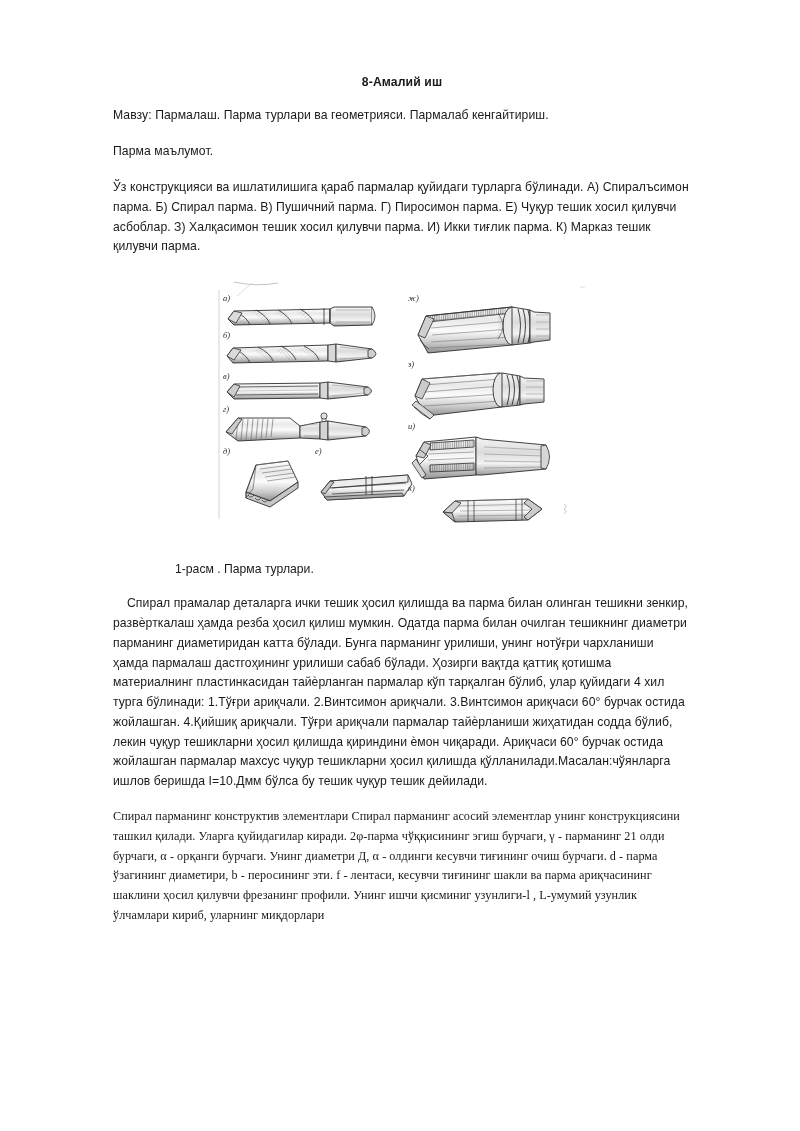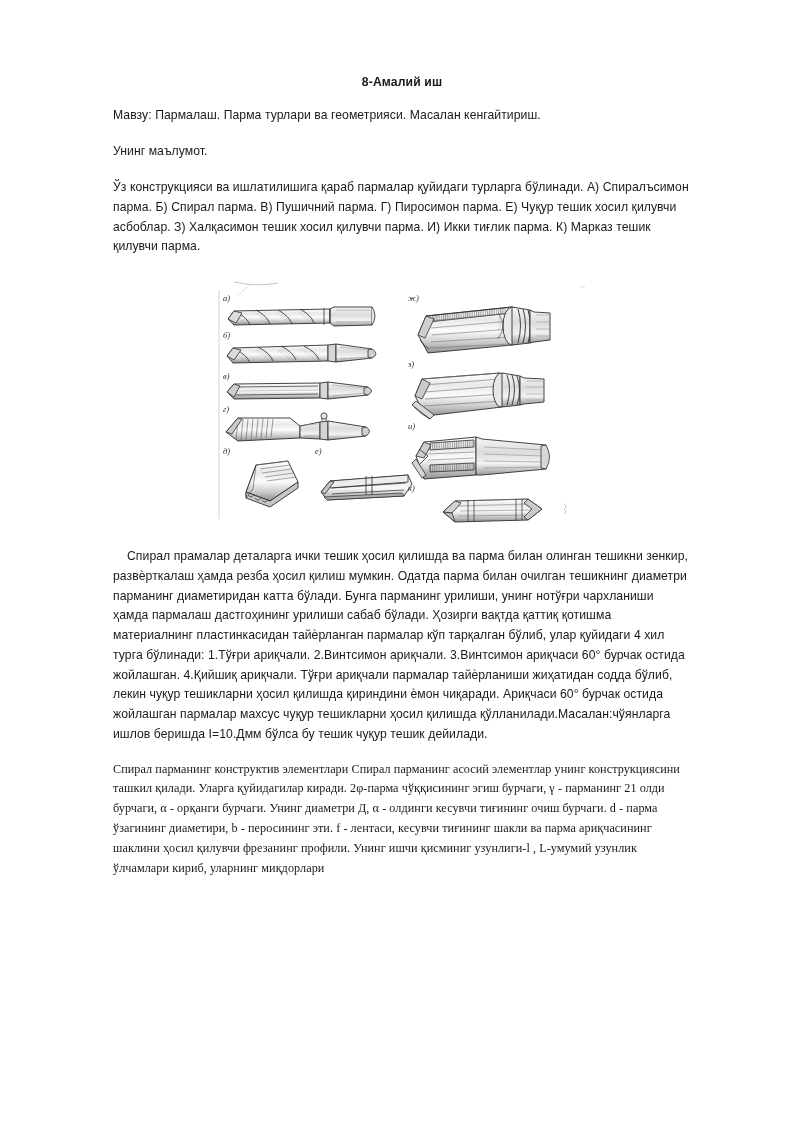--- a/index.html
+++ b/index.html
@@ -85,24 +85,24 @@
   .bottom-pad { height: 60px; }
 </style>
 </head>
 <body>
 
 <div class="page">
   <div class="content">
 
     <h1 class="doc-title">8-Амалий иш</h1>
 
-    <p class="para">Мавзу: Пармалаш. Парма турлари ва геометрияси. Масалан кенгайтириш.</p>
-
-
-    <p class="para">Унинг маълумот.</p>
+    <p class="para">Мавзу: Пармалаш. Парма турлари ва геометрияси. Пармалаб кенгайтириш.</p>
+
+
+    <p class="para">Парма маълумот.</p>
 
 
     <p class="para">Ўз конструкцияси ва ишлатилишига қараб пармалар қуйидаги турларга бўлинади. А) Спиралъсимон парма. Б) Спирал парма. В) Пушичний парма. Г) Пиросимон парма. Е) Чуқур тешик хосил қилувчи асбоблар. З) Халқасимон тешик хосил қилувчи парма. И) Икки тиғлик парма. К) Марказ тешик қилувчи парма.</p>
 
     <div class="figure-block">
       <div class="figure-frame">
         <svg class="fig-svg" viewBox="0 0 380 252" xmlns="http://www.w3.org/2000/svg" aria-hidden="true">
           <defs>
             <linearGradient id="metal" x1="0" y1="0" x2="0" y2="1">
               <stop offset="0%" stop-color="#ffffff"></stop>
@@ -272,20 +272,21 @@
             <path d="M243 222 L316 220 M246 227 L318 225 M248 232 L320 231 M246 237 L318 236" stroke="#7a7a7a" stroke-width="0.55"></path>
             <path d="M231 233 L243 222 L249 224 L240 234 Z" fill="#d2d2d2" stroke="#2f2f2f" stroke-width="0.8"></path>
             <path d="M231 233 L240 234 L243 243 Z" fill="#bdbdbd" stroke="#2f2f2f" stroke-width="0.8"></path>
             <path d="M330 230 L316 220 L312 224 L320 230 L312 238 L316 241 Z" fill="#cbcbcb" stroke="#2f2f2f" stroke-width="0.8"></path>
             <path d="M256 221 L256 243 M262 221 L262 243" stroke="#2f2f2f" stroke-width="0.7"></path>
             <path d="M304 220 L304 242 M310 220 L310 241" stroke="#2f2f2f" stroke-width="0.7"></path>
             <path d="M352 225 q4 2 0 5 q4 2 0 5" stroke="#b5b5b5" stroke-width="0.8" fill="none"></path>
           </g>
         </svg>
       </div>
+      <p class="figure-caption">1-расм .  Парма турлари.</p>
     </div>
 
     <p class="para indent">Спирал прамалар деталарга ички тешик ҳосил қилишда ва парма билан олинган тешикни зенкир, развѐрткалаш ҳамда резба ҳосил қилиш мумкин. Одатда парма билан очилган тешикнинг диаметри парманинг диаметиридан катта бўлади. Бунга парманинг урилиши, унинг нотўғри чархланиши ҳамда пармалаш дастгоҳининг урилиши сабаб бўлади. Ҳозирги вақтда қаттиқ қотишма материалнинг пластинкасидан тайѐрланган пармалар кўп тарқалган бўлиб, улар қуйидаги 4 хил турга бўлинади: 1.Тўғри ариқчали. 2.Винтсимон ариқчали. 3.Винтсимон ариқчаси 60° бурчак остида жойлашган. 4.Қийшиқ ариқчали. Тўғри ариқчали пармалар тайѐрланиши жиҳатидан содда бўлиб, лекин чуқур тешикларни ҳосил қилишда қириндини ѐмон чиқаради. Ариқчаси 60° бурчак остида жойлашган пармалар махсус чуқур тешикларни ҳосил қилишда қўлланилади.Масалан:чўянларга ишлов беришда I=10.Дмм бўлса бу тешик чуқур тешик дейилади.</p>
 
     <p class="para tight">Спирал парманинг конструктив элементлари Спирал парманинг асосий элементлар унинг конструкциясини ташкил қилади. Уларга қуйидагилар киради. 2φ-парма чўққисининг эгиш бурчаги, γ - парманинг 21 олди бурчаги, α - орқанги бурчаги. Унинг диаметри Д, α - олдинги кесувчи тиғининг очиш бурчаги. d - парма ўзагининг диаметири, b - перосининг эти. f - лентаси, кесувчи тиғининг шакли ва парма ариқчасининг шаклини ҳосил қилувчи фрезанинг профили. Унинг ишчи қисминиг узунлиги-l , L-умумий узунлик ўлчамлари кириб, уларнинг миқдорлари</p>
 
     <div class="bottom-pad"></div>
   </div>
 </div>
 

